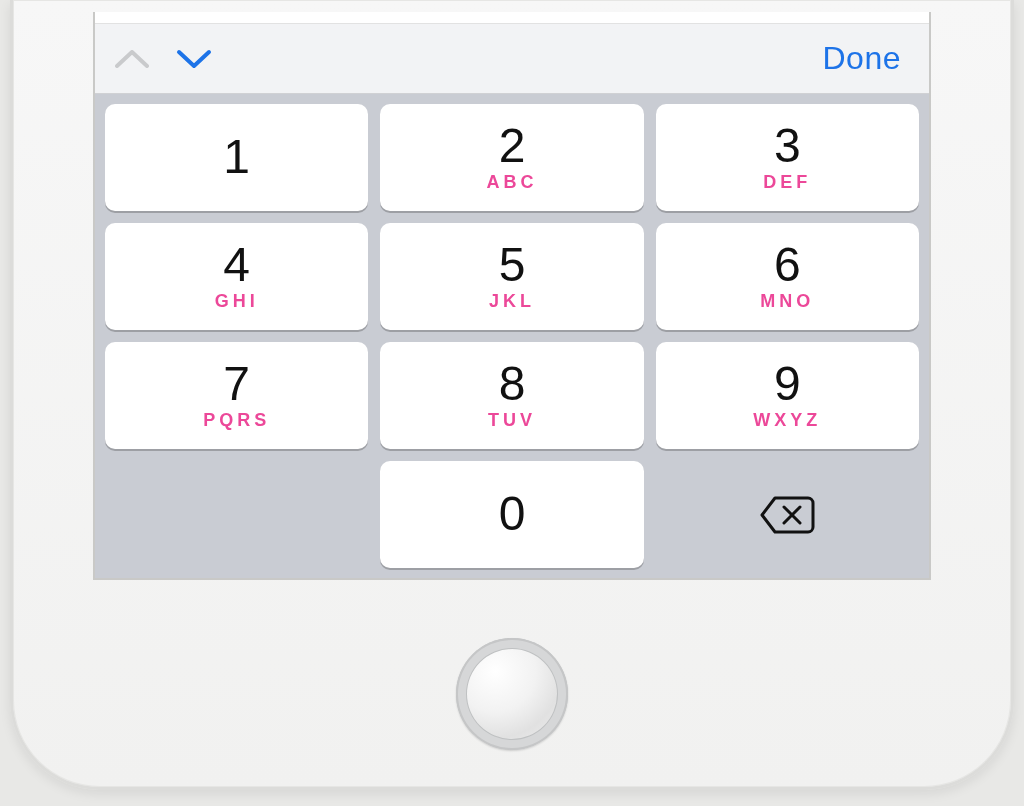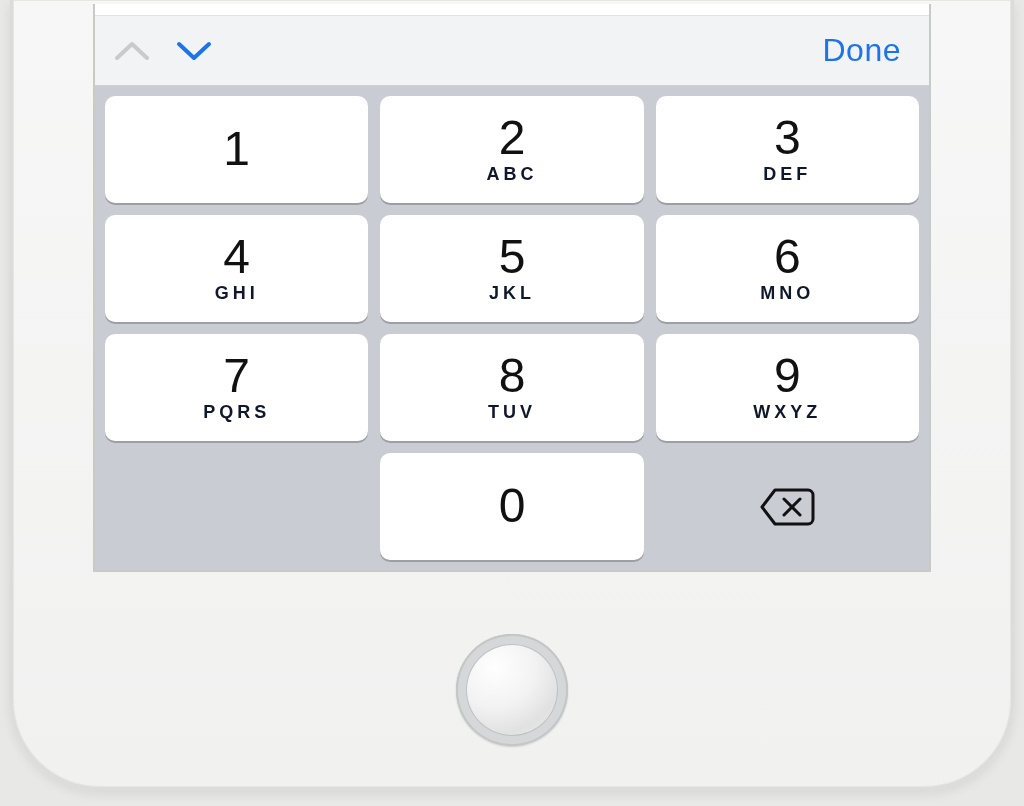--- a/index.html
+++ b/index.html
@@ -23,21 +23,21 @@
       border-bottom: 3px solid #dcdcda;
       border-bottom-left-radius: 90px;
       border-bottom-right-radius: 90px;
       box-shadow: 0 4px 12px rgba(0,0,0,0.08), inset 0 0 0 1px #e6e6e4;
       display: flex;
       flex-direction: column;
       align-items: center;
     }
     .screen {
       width: 838px;
-      margin-top: 4px;
+      margin-top: 12px;
       background: #fff;
       border-left: 2px solid #c9c9c7;
       border-right: 2px solid #c9c9c7;
       border-bottom: 2px solid #c9c9c7;
       border-top: none;
       display: flex;
       flex-direction: column;
     }
     .whitebar {
       height: 12px;
@@ -101,21 +101,21 @@
     .digit {
       font-size: 48px;
       font-weight: 400;
       color: #111;
       line-height: 1;
     }
     .letters {
       font-size: 18px;
       font-weight: 600;
       letter-spacing: 4px;
-      color: #0f172a;
+      color: #ec4899;
       margin-top: 2px;
       text-transform: uppercase;
     }
     .backspace svg { display: block; }
     .home-area {
       flex: 1;
       width: 100%;
       display: flex;
       align-items: center;
       justify-content: center;

